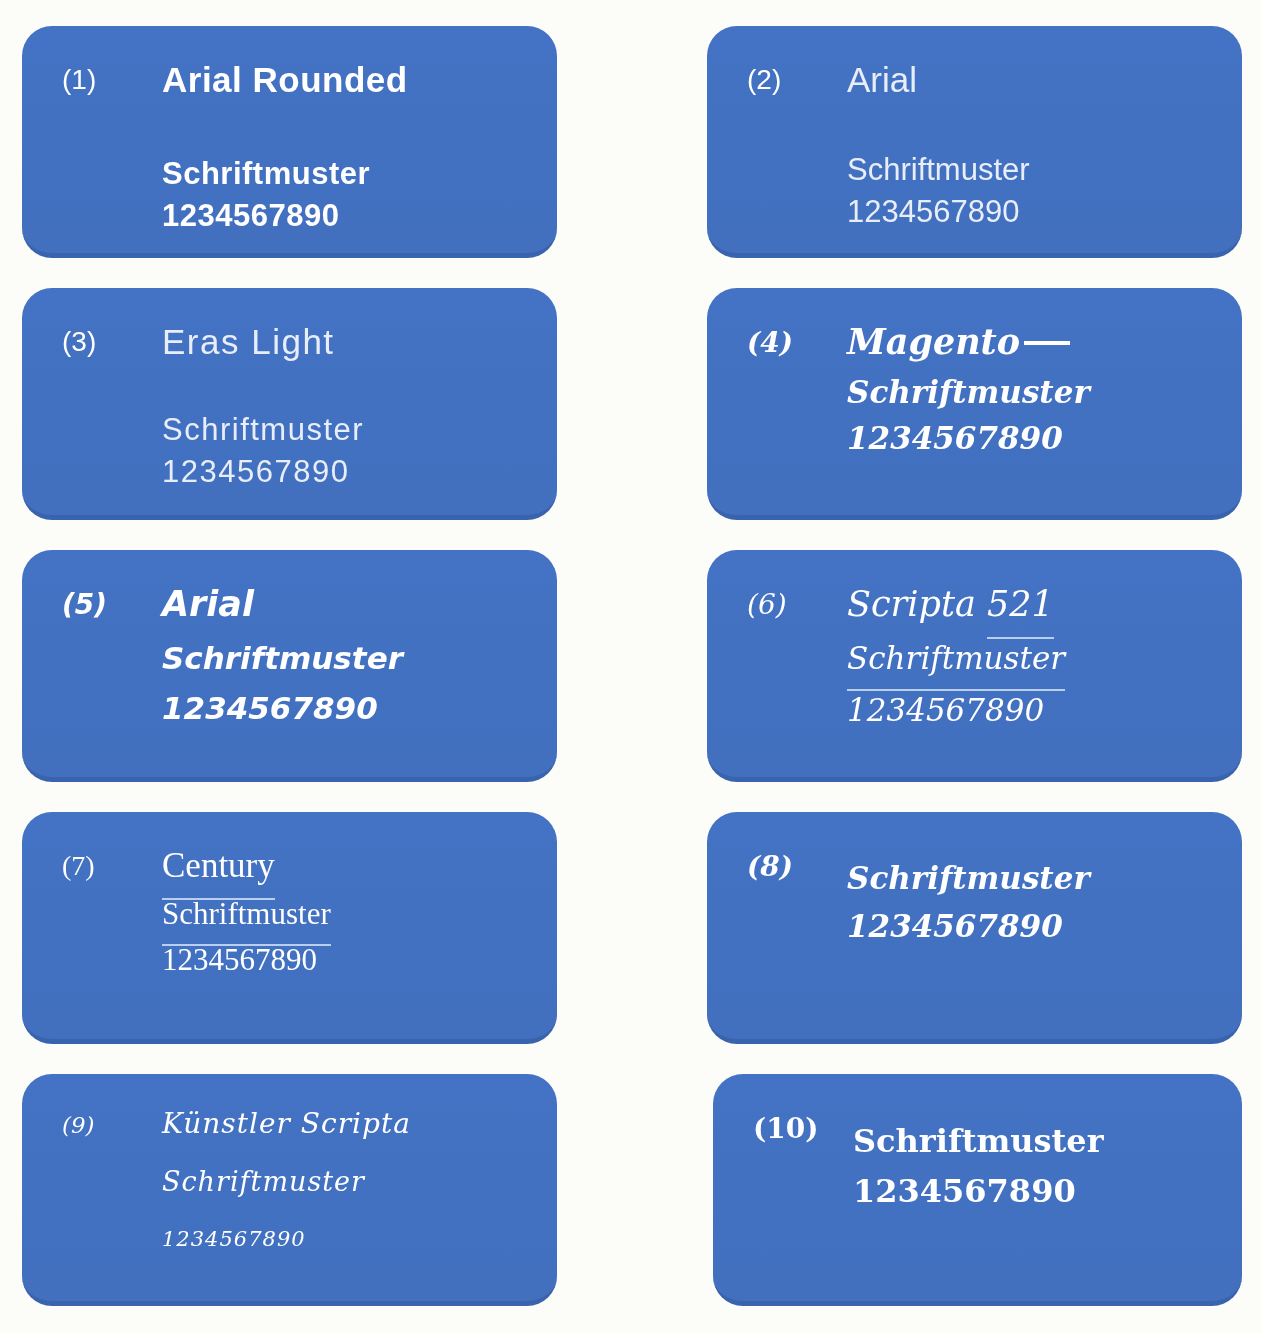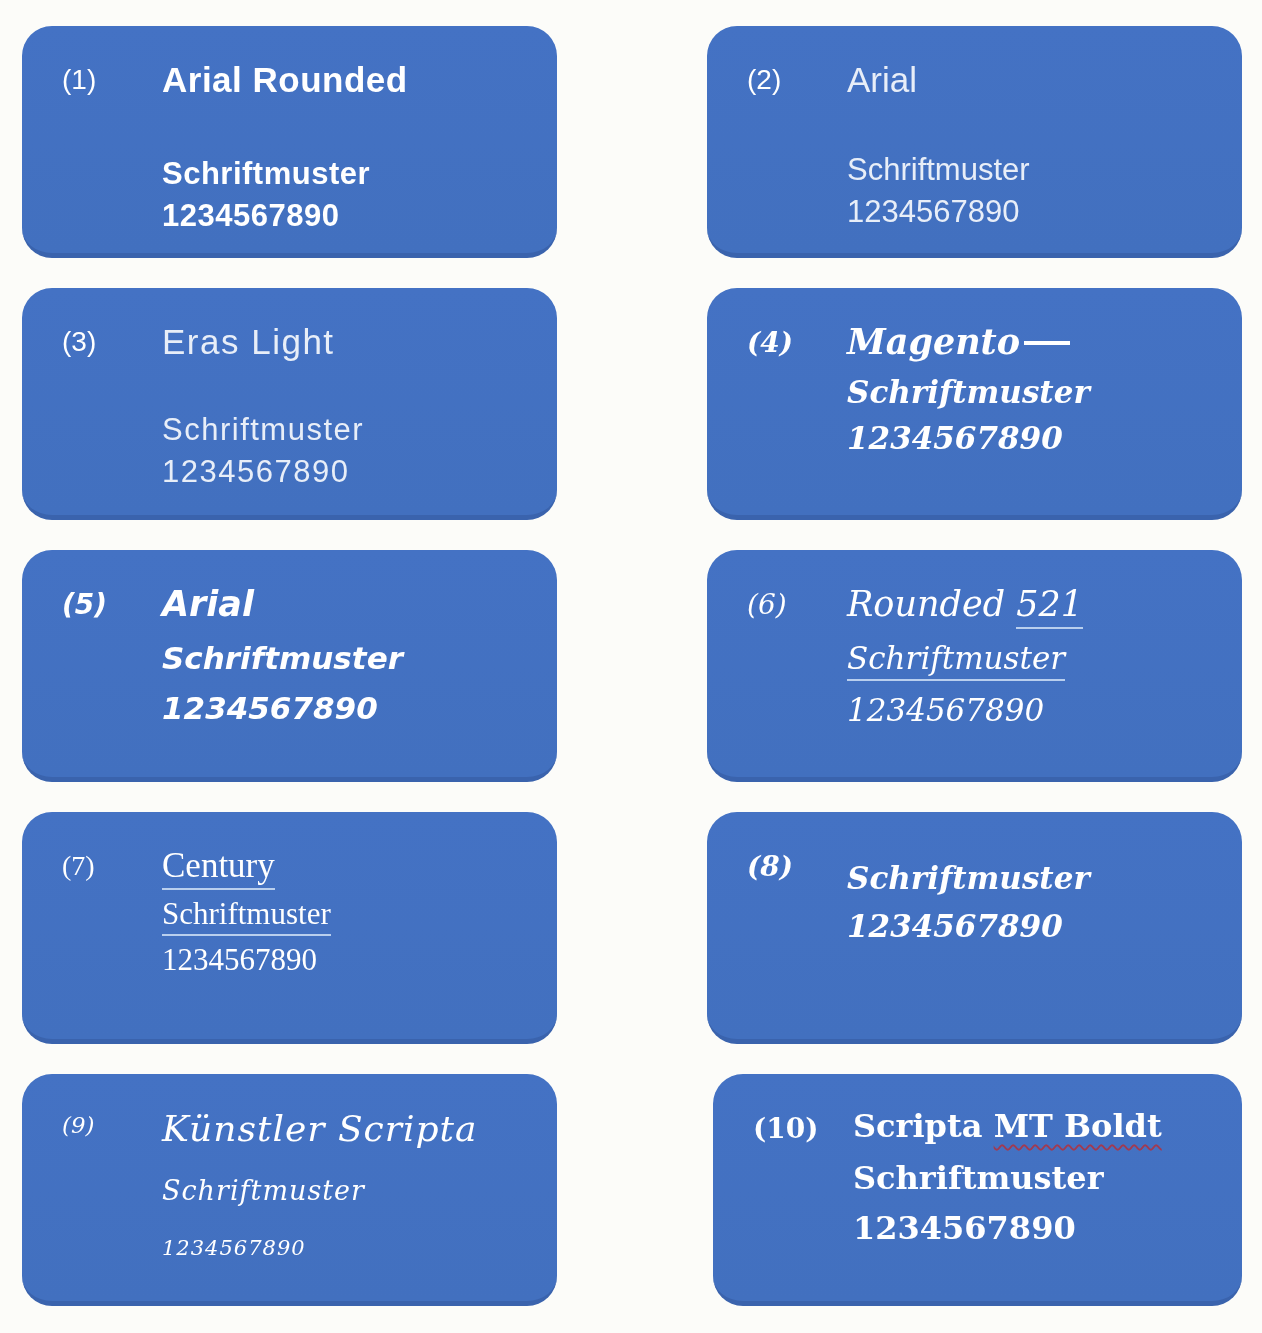--- a/index.html
+++ b/index.html
@@ -44,21 +44,21 @@
     padding-top:4px;
   }
   .content{flex:1;min-width:0;}
   .font-name{font-size:35px;line-height:1.15;}
   .sample-text{font-size:31px;margin-top:12px;}
   .sample-digits{font-size:31px;margin-top:10px;}
 
   
   .deco-underline{
     border-bottom:2px solid var(--underline);
-    padding-bottom:3px;
+    padding-bottom:13px;
     margin-top:12px;
   }
   .deco-wavy-red{
     text-decoration:underline wavy var(--wavy);
     text-decoration-thickness:2px;
     text-underline-offset:7px;
   }
 
   
   .style-arial-rounded{font-family:"Liberation Sans",sans-serif;}
@@ -102,21 +102,21 @@
   .style-century .sample-text{margin-top:10px;}
 
   .style-harlow{font-family:"DejaVu Serif",serif;font-style:italic;}
   .style-harlow .num,.style-harlow .content{font-weight:700;}
   .style-harlow .sample-text{margin-top:14px;}
   .style-harlow .sample-digits{margin-top:12px;}
 
   .style-kunstler{font-family:"DejaVu Serif",serif;font-style:italic;}
   .style-kunstler .num{font-size:23px;font-weight:300;}
   .style-kunstler .content{font-weight:300;letter-spacing:1px;}
-  .style-kunstler .font-name{font-size:36px;}
+  .style-kunstler .font-name{font-size:28px;}
   .style-kunstler .sample-text{font-size:27px;margin-top:26px;}
   .style-kunstler .sample-digits{font-size:21px;margin-top:30px;}
 
   .style-scripta{font-family:"DejaVu Serif",serif;margin-left:6px;}
   .style-scripta .num,.style-scripta .content{font-weight:700;}
   .style-scripta .font-name{font-size:32px;}
   .style-scripta .sample-text{font-size:32px;margin-top:14px;}
   .style-scripta .sample-digits{font-size:32px;margin-top:12px;}
 </style>
 </head>
@@ -165,21 +165,21 @@
     <div class="content">
       <div class="font-name"><span>Arial</span></div>
       <div class="sample-text"><span>Schriftmuster</span></div>
       <div class="sample-digits">1234567890</div>
     </div>
   </div>
 
   <div class="card style-forehand">
     <span class="num">(6)</span>
     <div class="content">
-      <div class="font-name"><span>Rounded </span><span class="deco-underline">521</span></div>
+      <div class="font-name"><span>Scripta </span><span class="deco-underline">521</span></div>
       <div class="sample-text"><span class="deco-underline">Schriftmuster</span></div>
       <div class="sample-digits">1234567890</div>
     </div>
   </div>
 
   <div class="card style-century">
     <span class="num">(7)</span>
     <div class="content">
       <div class="font-name"><span class="deco-underline">Century</span></div>
       <div class="sample-text"><span class="deco-underline">Schriftmuster</span></div>
@@ -200,19 +200,18 @@
     <div class="content">
       <div class="font-name"><span>Künstler Scripta</span></div>
       <div class="sample-text"><span>Schriftmuster</span></div>
       <div class="sample-digits">1234567890</div>
     </div>
   </div>
 
   <div class="card style-scripta">
     <span class="num">(10)</span>
     <div class="content">
-      <div class="font-name"><span>Scripta </span><span class="deco-wavy-red">MT Boldt</span></div>
       <div class="sample-text"><span>Schriftmuster</span></div>
       <div class="sample-digits">1234567890</div>
     </div>
   </div>
 </div>
 </div>
 
 </body></html>

